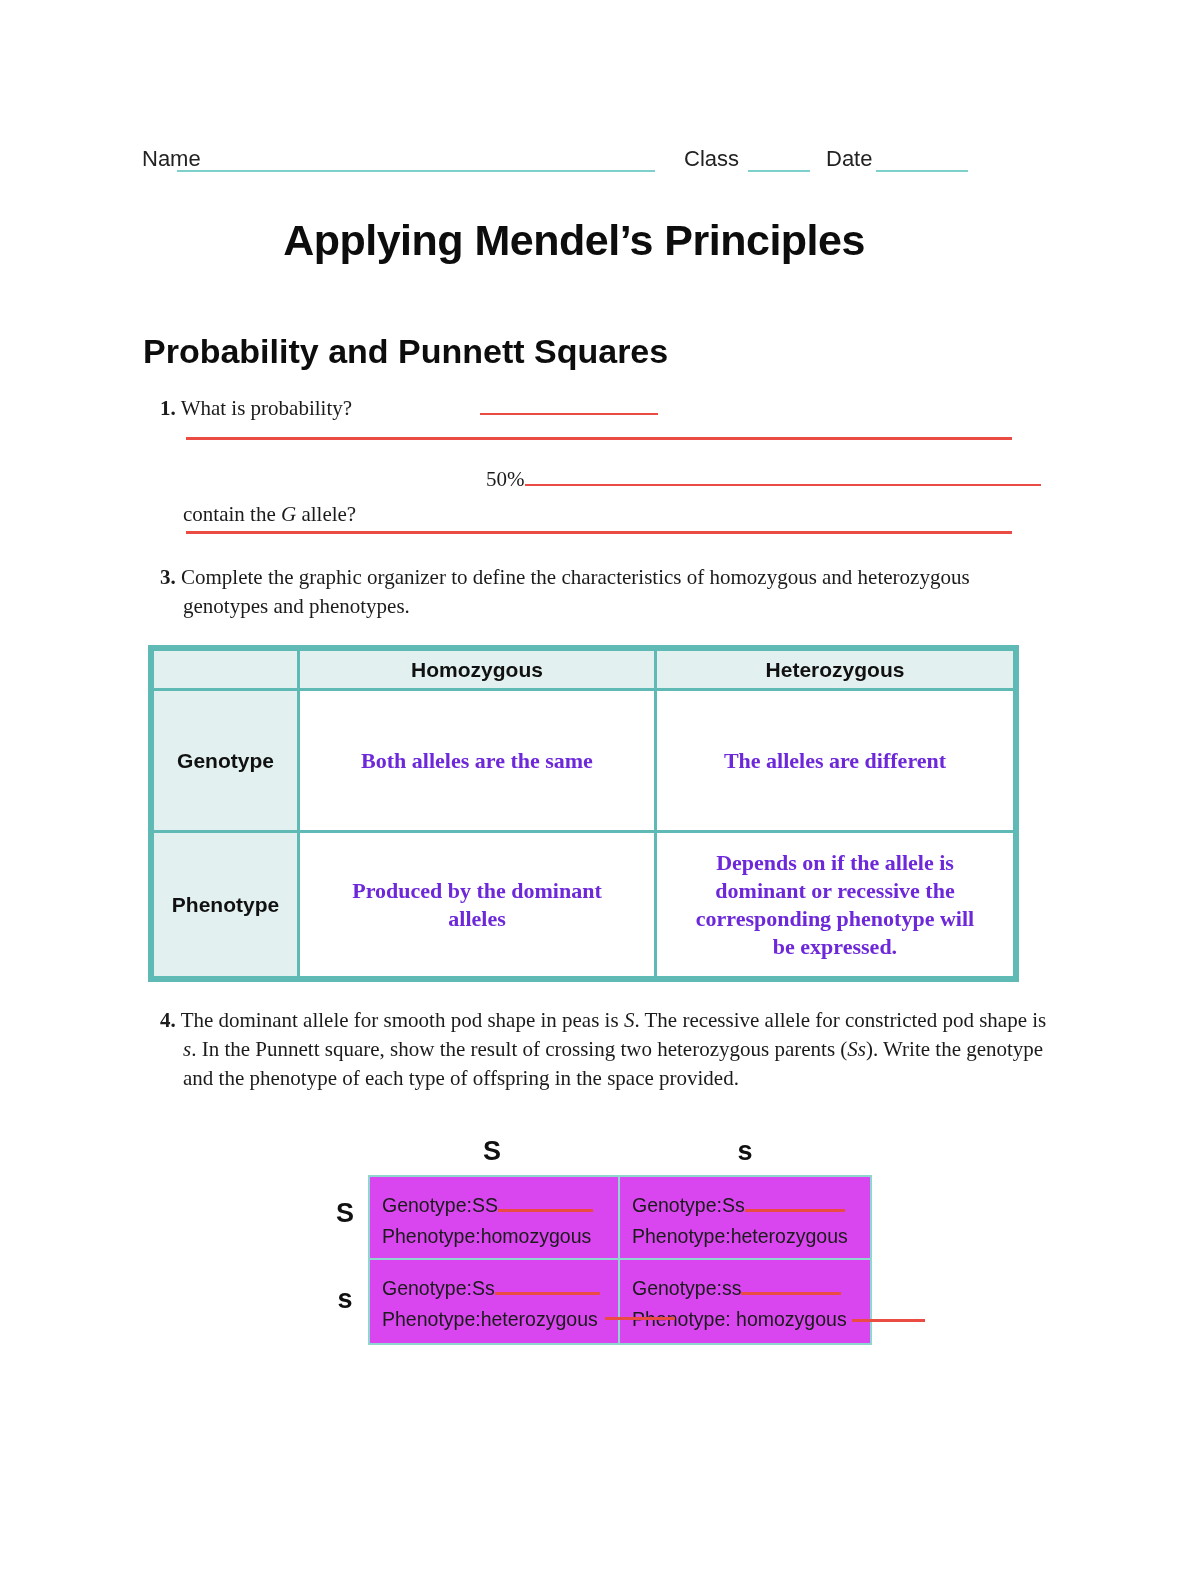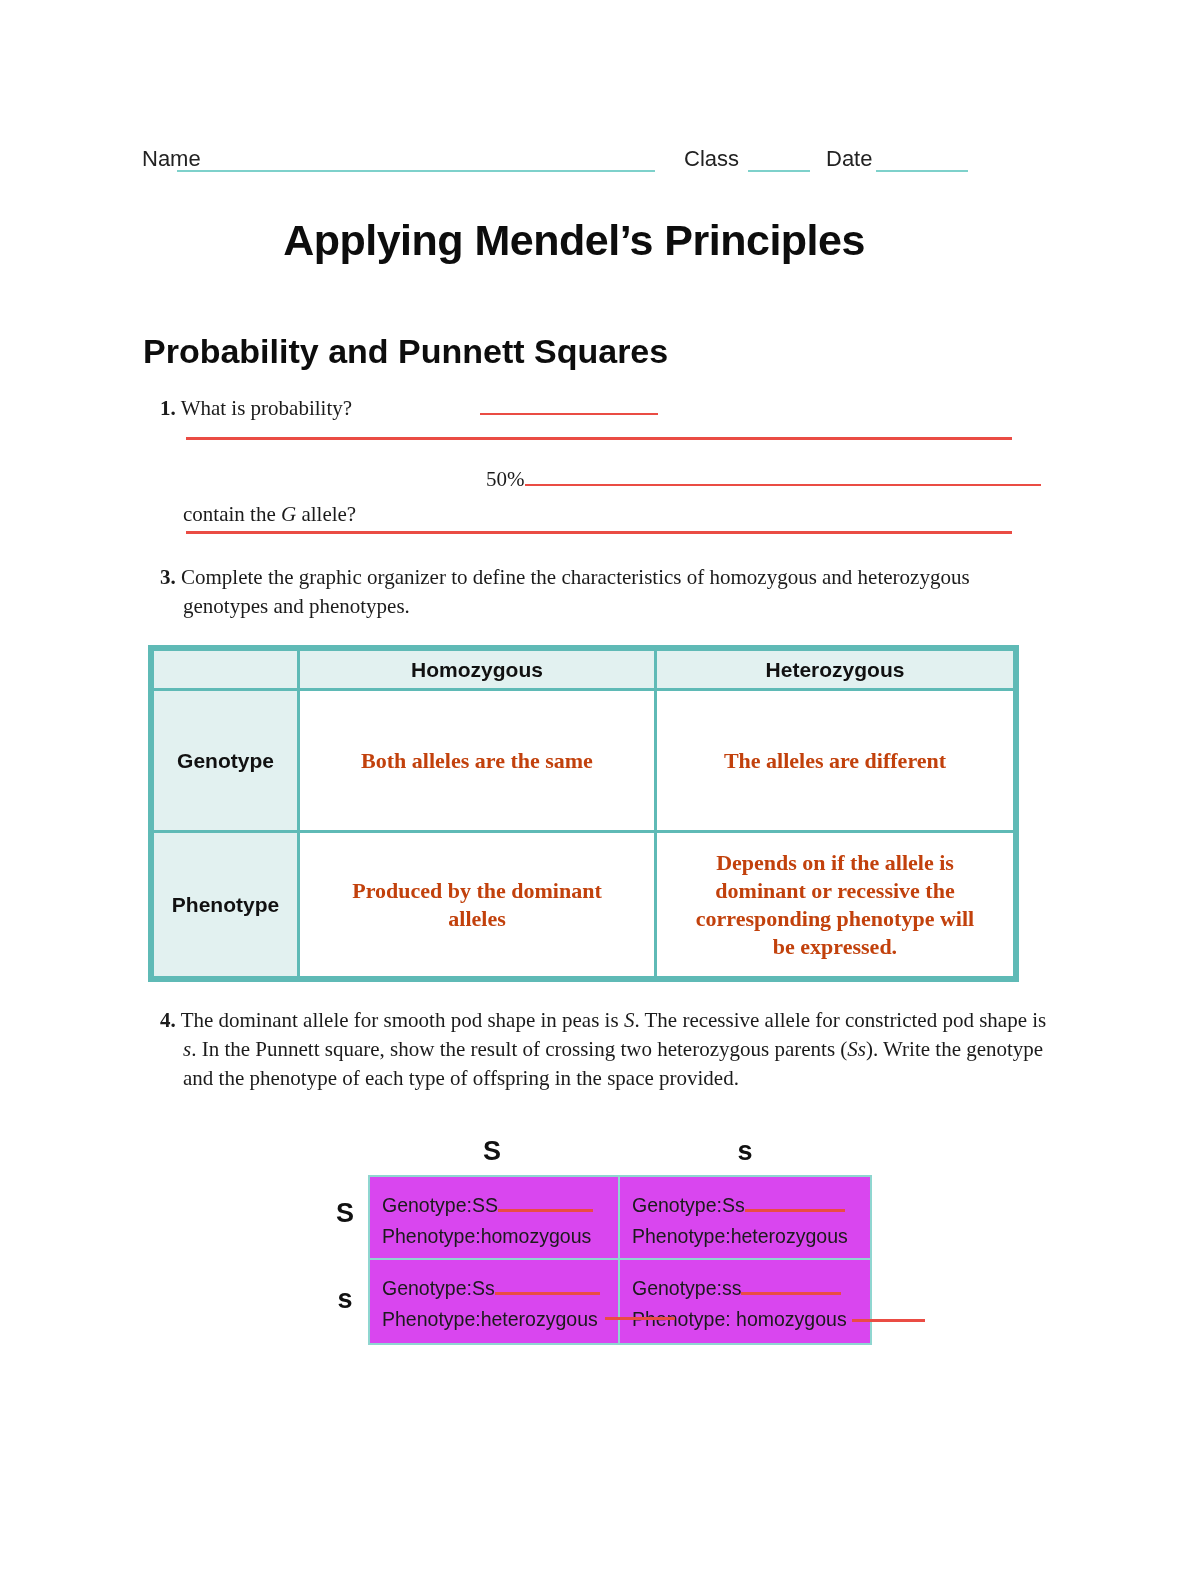--- a/index.html
+++ b/index.html
@@ -29,21 +29,21 @@
 
   
   .org{left:148px;top:645px;display:grid;
        grid-template-columns:143px 354px 356px;
        grid-template-rows:37px 139px 143px;
        gap:3px;background:#5fbab6;border:6px solid #5fbab6;}
   .org-cell{background:#ffffff;display:flex;align-items:center;justify-content:center;text-align:center;}
   .org-head{background:#e2f1f0;font-weight:bold;font-size:21px;color:#111;}
   .org-label{background:#e2f1f0;font-weight:bold;font-size:21px;color:#111;}
   .org-answer{font-family:"Liberation Serif","DejaVu Serif",serif;font-weight:bold;
-              font-size:22px;color:#c2410c;line-height:28px;padding:10px 26px;}
+              font-size:22px;color:#6d28d9;line-height:28px;padding:10px 26px;}
 
   
   .pn-col-head{font-size:27px;font-weight:bold;text-align:center;color:#111;}
   .pn-row-head{font-size:27px;font-weight:bold;text-align:center;color:#111;width:34px;}
   .pn{left:368px;top:1175px;display:grid;
       grid-template-columns:248px 250px;grid-template-rows:81px 83px;
       gap:2px;background:#8fd6d0;border:2px solid #8fd6d0;}
   .pn-cell{background:#d946ef;padding:13px 0 9px 12px;font-size:19.5px;line-height:31px;
            white-space:nowrap;overflow:visible;color:#1b1b1b;}
   .pn-ul{display:inline-block;height:14px;border-bottom:3px solid #ea4c44;}

